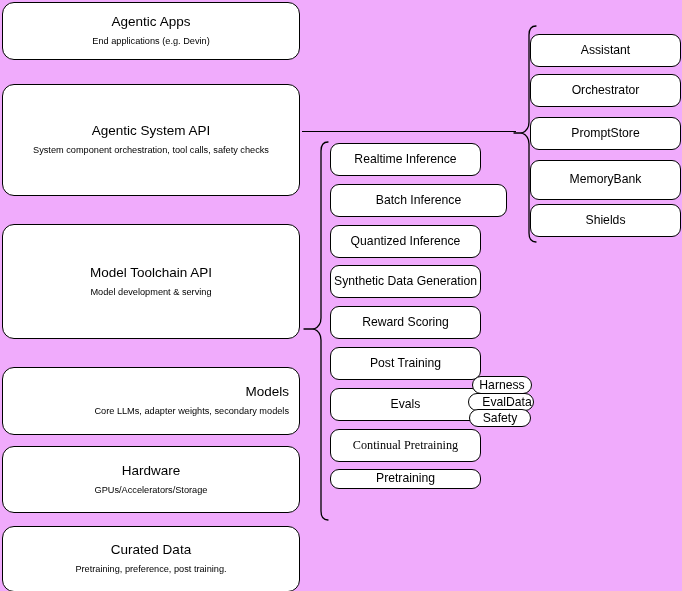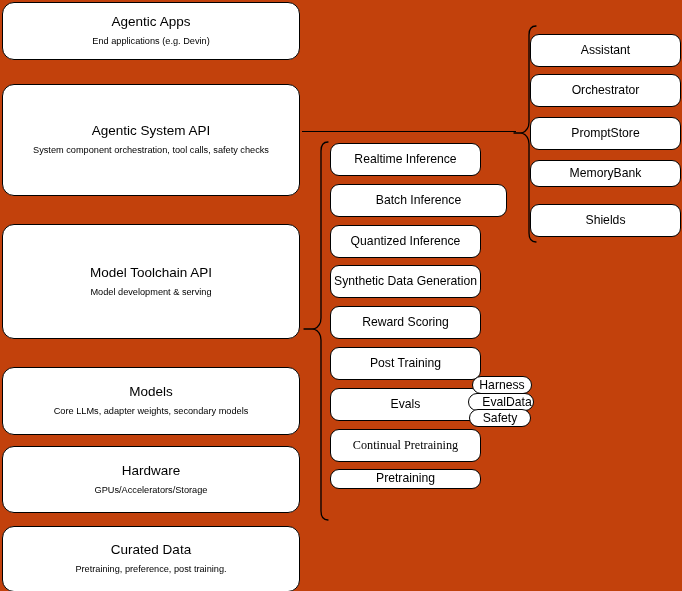--- a/index.html
+++ b/index.html
@@ -9,21 +9,21 @@
     background: #ffffff;
   }
   body {
     font-family: "Liberation Sans", sans-serif;
     color: #000000;
   }
   #canvas {
     position: relative;
     width: 682px;
     height: 591px;
-    background: #c2410c;
+    background: #f0abfc;
     overflow: hidden;
   }
   .box {
     position: absolute;
     box-sizing: border-box;
     border: 1.2px solid #000000;
     border-radius: 12px;
     background: #ffffff;
     display: flex;
     flex-direction: column;
@@ -89,21 +89,21 @@
   <div class="box stack-box" style="left:2px; top:84px; width:298px; height:112px;">
     <div class="title">Agentic System API</div>
     <div class="subtitle">System component orchestration, tool calls, safety checks</div>
   </div>
 
   <div class="box stack-box" style="left:2px; top:224px; width:298px; height:115px;">
     <div class="title">Model Toolchain API</div>
     <div class="subtitle">Model development &amp; serving</div>
   </div>
 
-  <div class="box stack-box" style="left:2px; top:367px; width:298px; height:68px;">
+  <div class="box stack-box" style="left:2px; top:367px; width:298px; height:68px;align-items:flex-end;">
     <div class="title">Models</div>
     <div class="subtitle">Core LLMs, adapter weights, secondary models</div>
   </div>
 
   <div class="box stack-box" style="left:2px; top:446px; width:298px; height:67px;">
     <div class="title">Hardware</div>
     <div class="subtitle">GPUs/Accelerators/Storage</div>
   </div>
 
   <div class="box stack-box" style="left:2px; top:526px; width:298px; height:66px;">
@@ -167,20 +167,20 @@
 
   <div class="box pill-box" style="left:530px; top:34px; width:151px; height:33px;">
     <span>Assistant</span>
   </div>
   <div class="box pill-box" style="left:530px; top:74px; width:151px; height:33px;">
     <span>Orchestrator</span>
   </div>
   <div class="box pill-box" style="left:530px; top:117px; width:151px; height:33px;">
     <span>PromptStore</span>
   </div>
-  <div class="box pill-box" style="left:530px; top:160px; width:151px; height:27px;">
+  <div class="box pill-box" style="left:530px; top:160px; width:151px; height:40px;">
     <span>MemoryBank</span>
   </div>
   <div class="box pill-box" style="left:530px; top:204px; width:151px; height:33px;">
     <span>Shields</span>
   </div>
 
 </div>
 
 </body></html>

